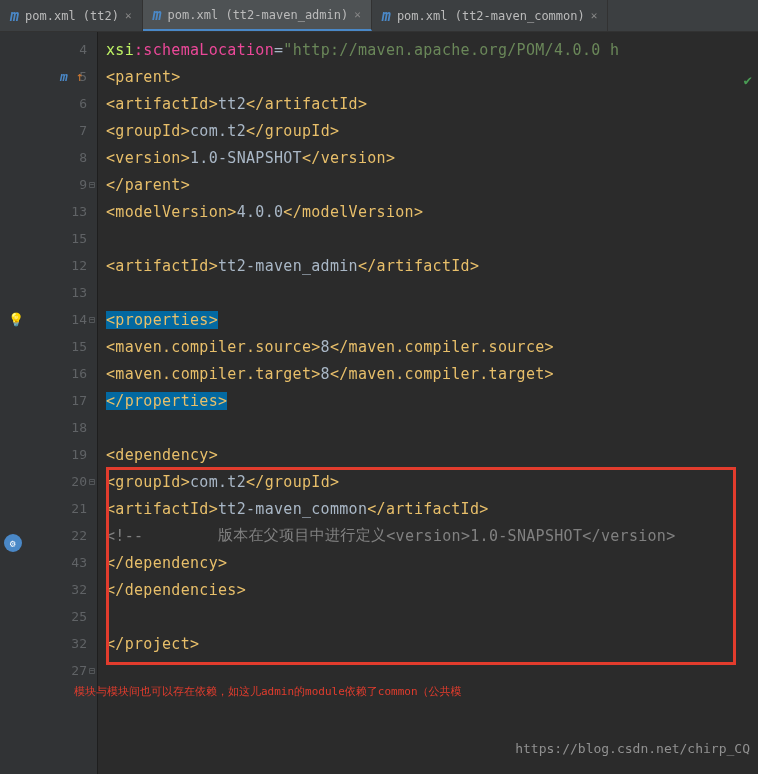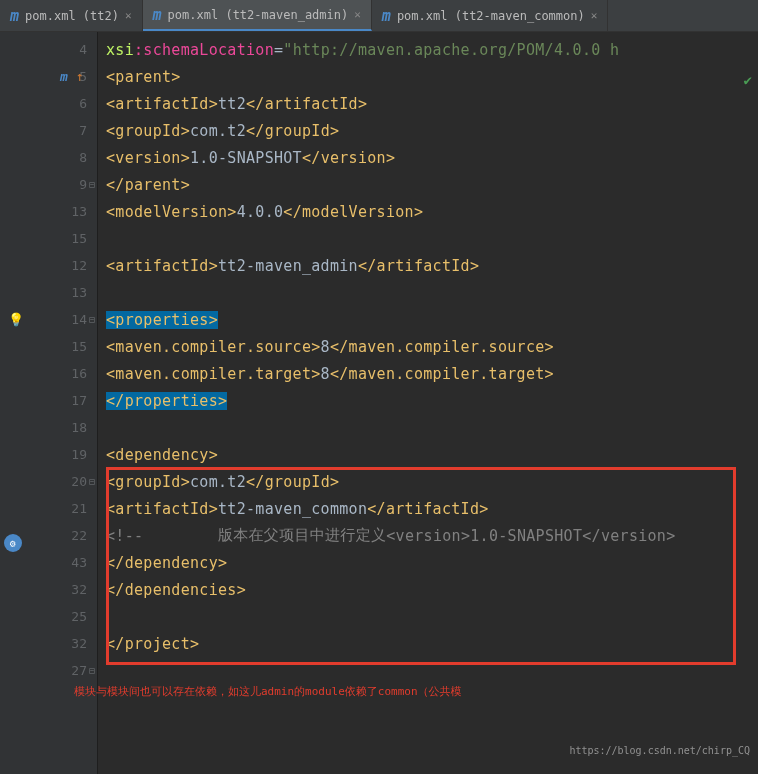--- a/index.html
+++ b/index.html
@@ -108,21 +108,21 @@
   color: #e23c2d;
   font-size: 11px;
   width: 610px;
   line-height: 1.5;
 }
 .watermark {
   position: absolute;
   right: 8px;
   bottom: 18px;
   color: #919191;
-  font-size: 10px;
+  font-size: 13px;
 }
 .check-icon {
   position: absolute;
   right: 6px;
   top: 40px;
   color: #499c54;
   font-size: 14px;
 }
 .gear-icon {
   position: absolute;

